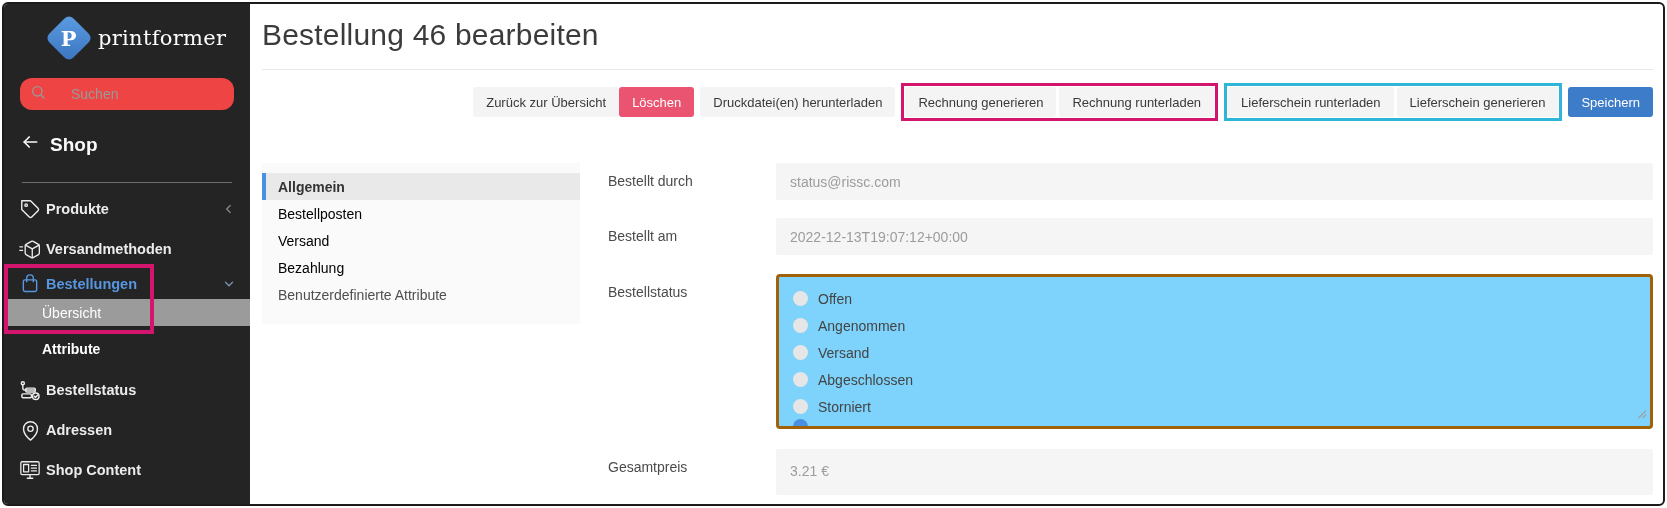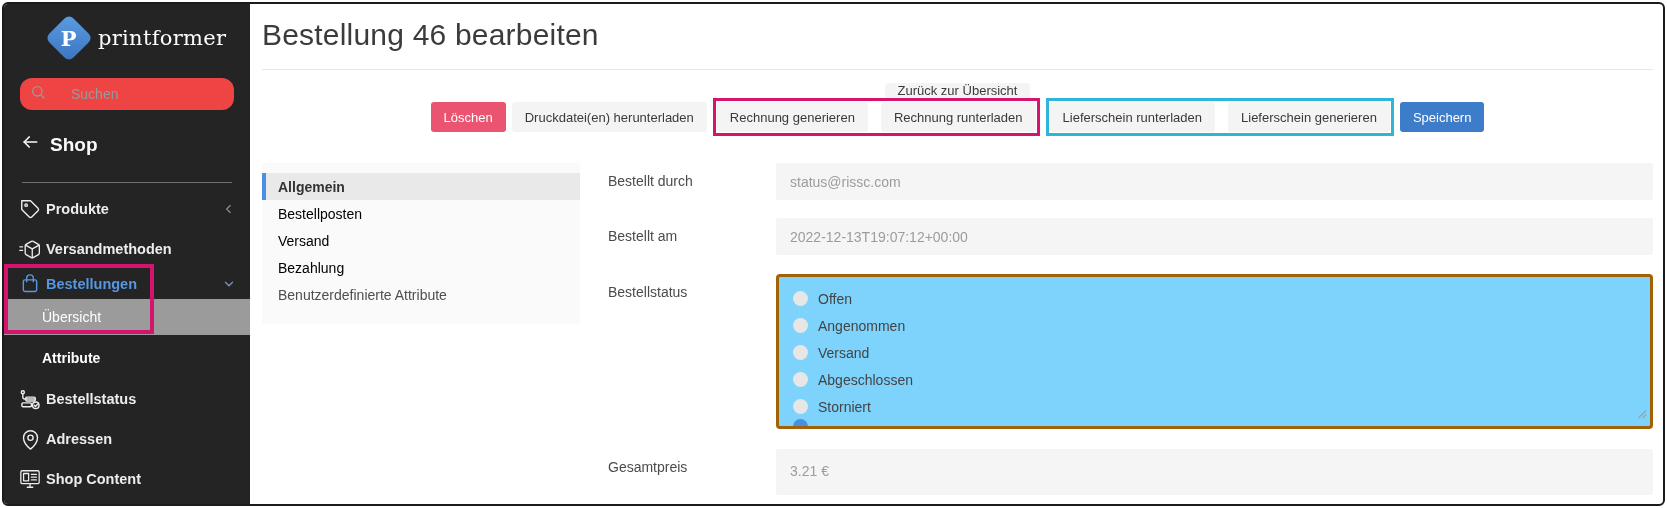--- a/index.html
+++ b/index.html
@@ -46,47 +46,47 @@
     position:relative; display:flex; align-items:center; gap:4px;
     height:40px; padding:0 14px; cursor:pointer; font-size:14.5px; font-weight:600; color:#ececec;
   }
   .nav-item .ico { width:24px; display:flex; align-items:center; justify-content:center; flex:0 0 24px; }
   .nav-item .chev { margin-left:auto; display:flex; align-items:center; }
   .nav-item.orders { height:30px; color:#5796e0; }
   .nav-item.orders::before {
     content:""; position:absolute; left:0; top:2px; bottom:2px; width:4px; background:#4a8fd9;
   }
   .sub-item {
-    display:flex; align-items:center; height:36px; padding-left:38px;
+    display:flex; align-items:center; height:27px; padding-left:38px;
     font-size:14px; color:#ffffff; cursor:pointer;
   }
   .sub-item.selected { background:#9b9b9b; }
   .sub-item.attr { margin-top:8px; height:30px; font-weight:600; }
   .nav-gap { height:6px; }
 
   .orders-highlight {
     position:absolute; left:0; top:260px; width:150px; height:70px;
     border:4px solid #d4156e; pointer-events:none; z-index:5;
   }
 
   
   .main { flex:1; padding:0 10px 16px 12px; position:relative; }
   .page-title { margin-top:14px; font-size:30px; font-weight:500; color:#3b3b3b; letter-spacing:.2px; }
   .title-divider { border-bottom:1px solid #e8e8e8; margin-top:17px; }
 
-  .toolbar { display:flex; justify-content:space-between; align-items:center; margin-top:13px; height:38px;flex-direction:column; }
+  .toolbar { display:flex; justify-content:flex-end; align-items:center; margin-top:13px; height:38px; }
   .btn {
     display:inline-flex; align-items:center; justify-content:center;
     height:30px; padding:0 13px; border:none; border-radius:3px;
     background:#f4f4f4; color:#3a3a3a; font-size:13px; font-family:inherit; cursor:pointer; white-space:nowrap;
   }
   .btn.danger { background:#ea5470; color:#fff; }
   .btn.primary { background:#3d7cc9; color:#fff; }
   .toolbar-right { display:flex; align-items:center; gap:6px; }
-  .annotate { display:flex; gap:13px; padding:1px; background:#fff; }
+  .annotate { display:flex; gap:3px; padding:1px; background:#fff; }
   .annotate.pink { border:3px solid #d4156e; }
   .annotate.cyan { border:3px solid #2fb5d8; }
 
   .content { display:flex; margin-top:42px; }
 
   .tab-panel { width:318px; flex:0 0 318px; background:#fafafa; padding:10px 0 16px 0; height:161px; }
   .tab-item { display:flex; align-items:center; height:27px; padding:0 16px; font-size:14px; color:#000000; cursor:pointer; }
   .tab-item.active { background:#e9e9e9; border-left:4px solid #4a90e2; padding-left:12px; color:#333;font-weight:bold; }
   .tab-item.dark { color:#4f4f4f; }
 

